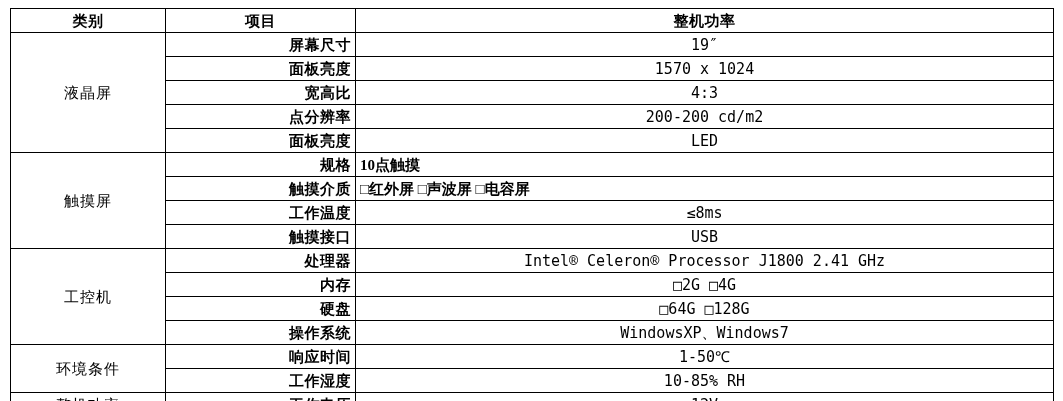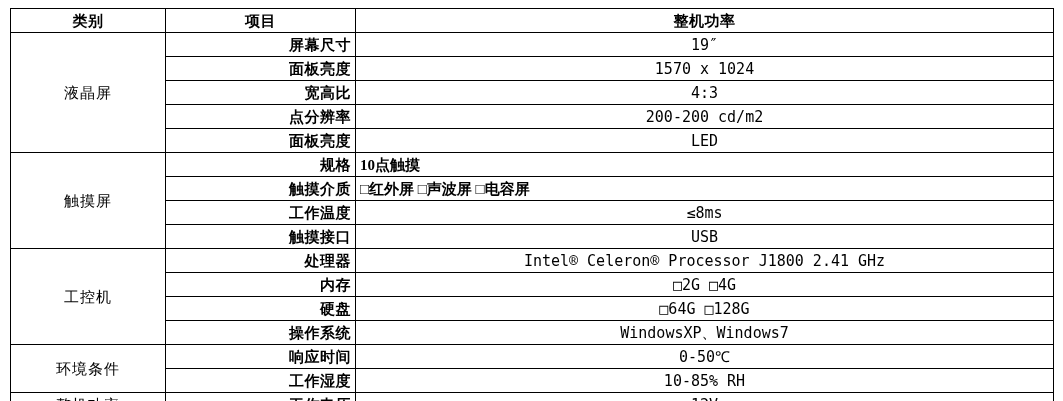--- a/index.html
+++ b/index.html
@@ -138,21 +138,21 @@
           <td class="item">硬盘</td>
           <td class="val">□64G              □128G</td>
         </tr>
         <tr>
           <td class="item">操作系统</td>
           <td class="val">WindowsXP、Windows7</td>
         </tr>
         <tr>
           <td class="cat" rowspan="2">环境条件</td>
           <td class="item">响应时间</td>
-          <td class="val">0-50℃</td>
+          <td class="val">1-50℃</td>
         </tr>
         <tr>
           <td class="item">工作湿度</td>
           <td class="val">10-85% RH</td>
         </tr>
         <tr>
           <td class="cat" rowspan="1">整机功率</td>
           <td class="item">工作电压</td>
           <td class="val">12V</td>
         </tr>

